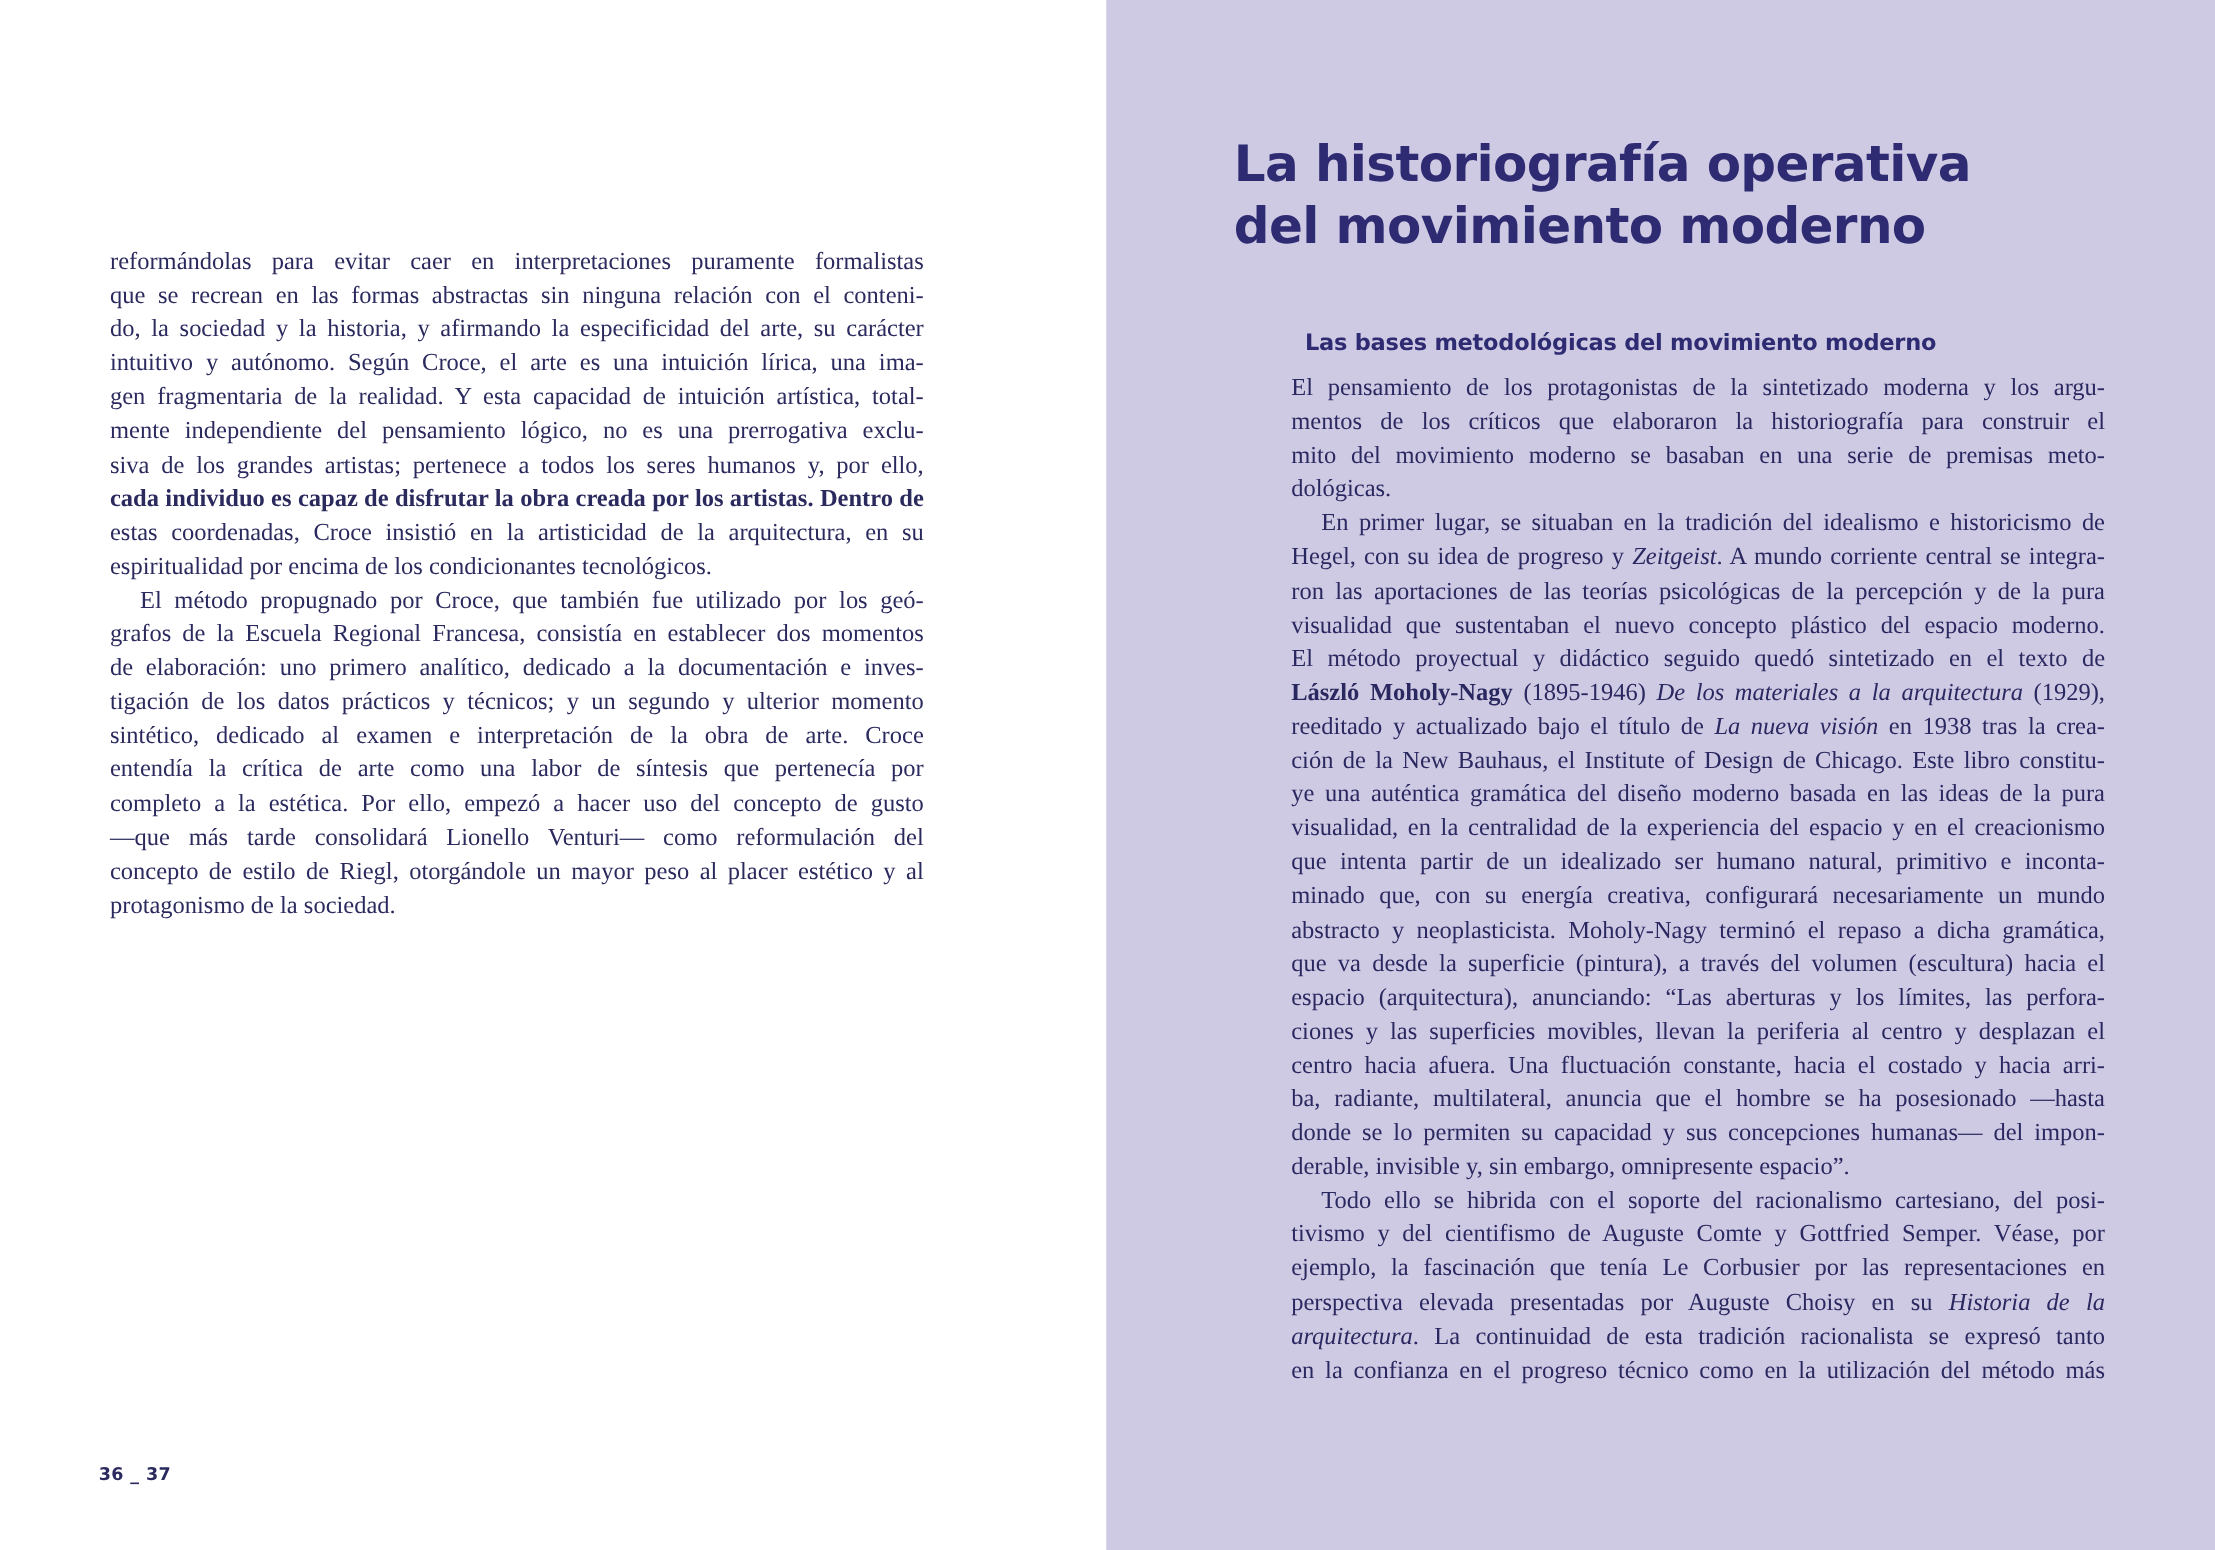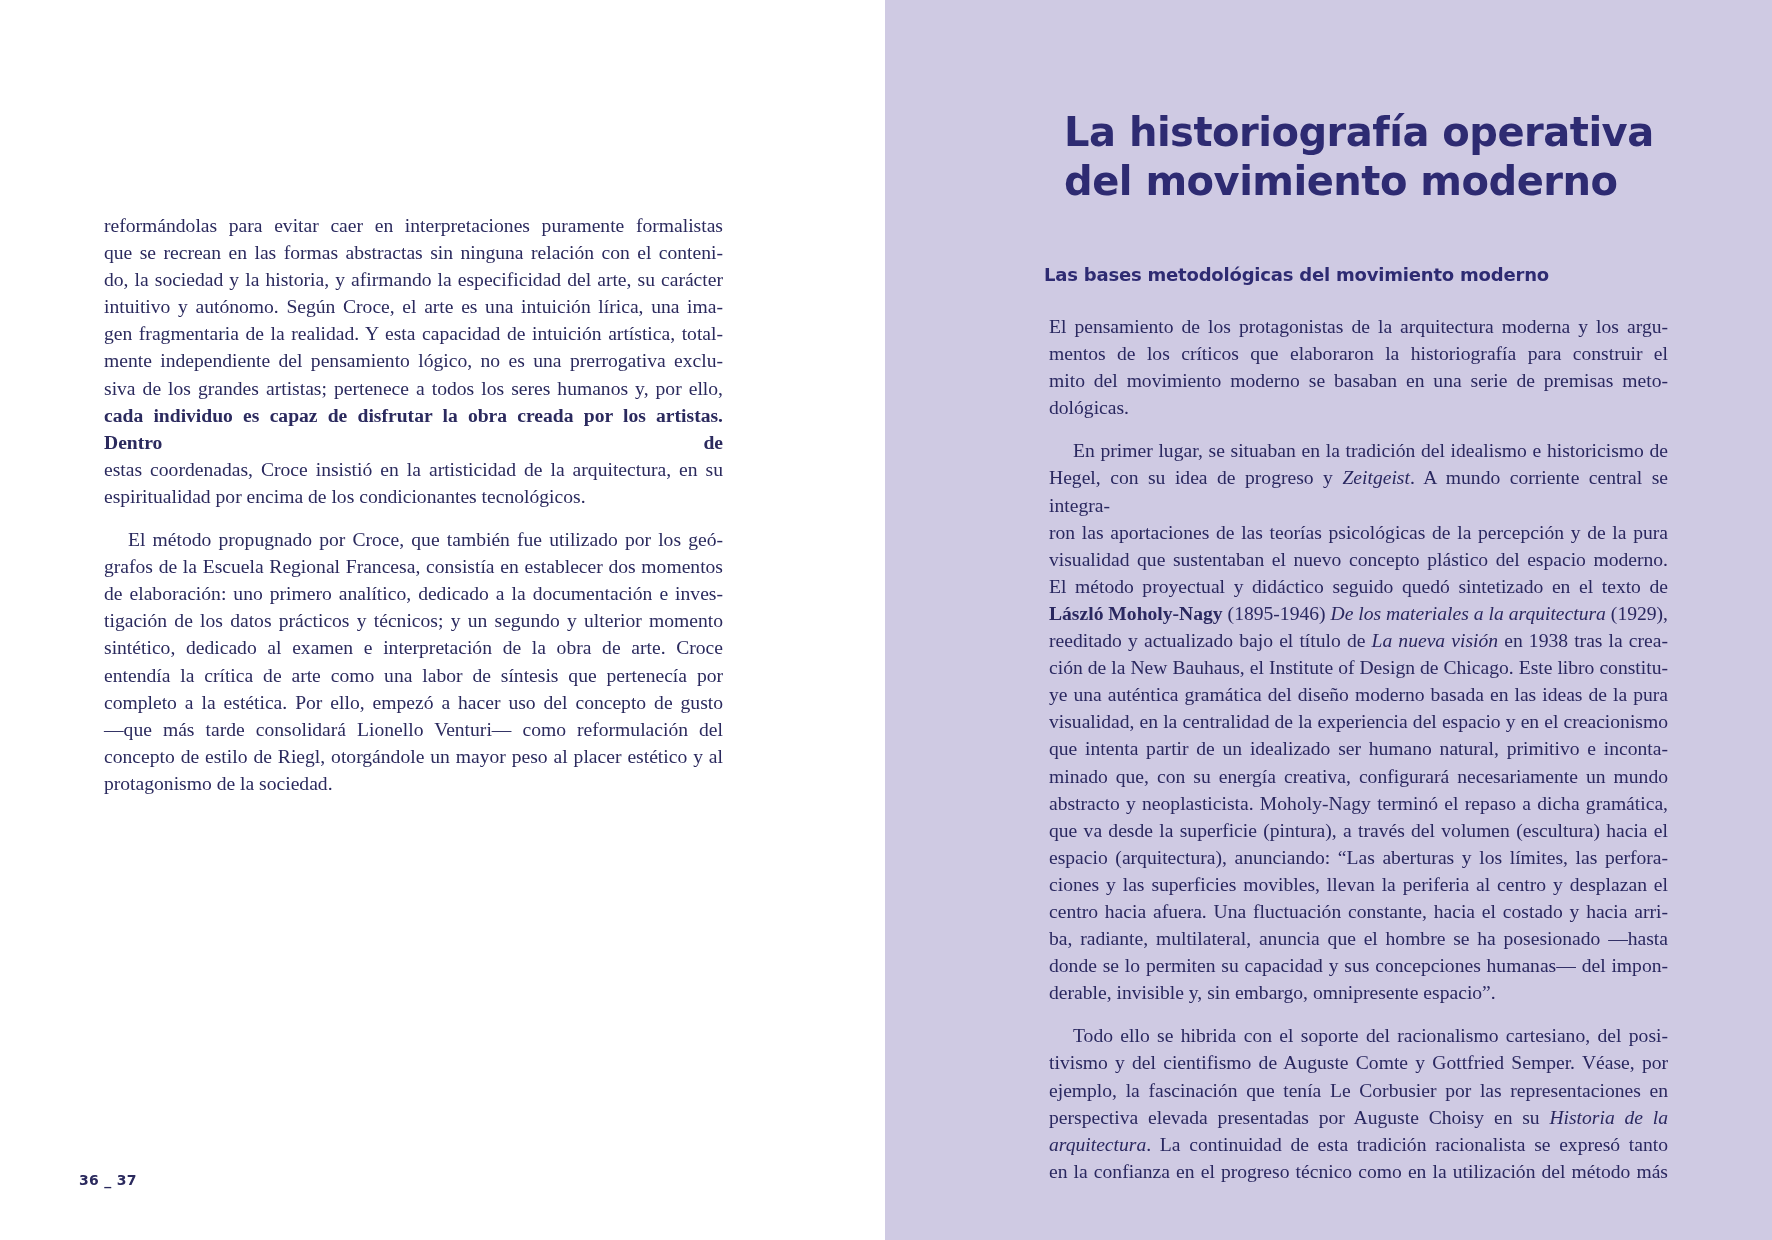--- a/index.html
+++ b/index.html
@@ -16,32 +16,32 @@
     background: #cfcae3;
   }
   .body-text {
     font-family: "Liberation Serif", "DejaVu Serif", serif;
     font-size: 19.6px;
     line-height: 27.1px;
     color: #2b2a5e;
     text-align: justify;
     hyphens: manual;
   }
-  .body-text p { margin: 16px; }
+  .body-text p { margin: 0; }
   .line { display: block; text-align: justify; text-align-last: justify; white-space: nowrap; }
   .line.last { text-align-last: left; }
   .left-column {
     position: absolute; left: 88px; top: 196px; width: 651px;
   }
   .right-column {
     position: absolute; left: 1033px; top: 297px; width: 651px;
   }
   .right-column, .right-column .body-text { color: #2a2860; }
   .chapter-title {
-    position: absolute; left: 1064px; top: 108px; width: 700px;
+    position: absolute; left: 987px; top: 108px; width: 700px;
     font-family: "DejaVu Sans", "Liberation Sans", sans-serif;
     font-weight: bold;
     font-size: 40px; line-height: 49px;
     color: #2e2b72;
     letter-spacing: -0.5px;
     margin: 0;
   }
   .section-heading {
     position: absolute; left: 1033px; top: 252px;
     font-family: "DejaVu Sans", "Liberation Sans", sans-serif;
@@ -96,21 +96,21 @@
 
 <h1 class="chapter-title">
   <span class="line-title" style="display:block">La historiografía operativa</span>
   <span class="line-title" style="display:block">del movimiento moderno</span>
 </h1>
 
 <h2 class="section-heading">Las bases metodológicas del movimiento moderno</h2>
 
 <div class="right-column body-text">
     <p>
-      <span class="line" style="white-space: normal;"><span>El pensamiento de los protagonistas de la arquitectura moderna y los argu-</span></span>
+      <span class="line" style="white-space: normal;"><span>El pensamiento de los protagonistas de la sintetizado moderna y los argu-</span></span>
       <span class="line" style="white-space: normal;"><span>mentos de los críticos que elaboraron la historiografía para construir el</span></span>
       <span class="line" style="white-space: normal;"><span>mito del movimiento moderno se basaban en una serie de premisas meto-</span></span>
       <span class="line last" style="white-space: normal;"><span>dológicas.</span></span>
     </p>
     <p>
       <span class="line" style="text-indent: 24px; white-space: normal;"><span>En primer lugar, se situaban en la tradición del idealismo e historicismo de</span></span>
       <span class="line" style="white-space: normal;"><span>Hegel, con su idea de progreso y </span><i>Zeitgeist</i><span>. A mundo corriente central se integra-</span></span>
       <span class="line" style="white-space: normal;"><span>ron las aportaciones de las teorías psicológicas de la percepción y de la pura</span></span>
       <span class="line" style="white-space: normal;"><span>visualidad que sustentaban el nuevo concepto plástico del espacio moderno.</span></span>
       <span class="line" style="white-space: normal;"><span>El método proyectual y didáctico seguido quedó sintetizado en el texto de</span></span>

